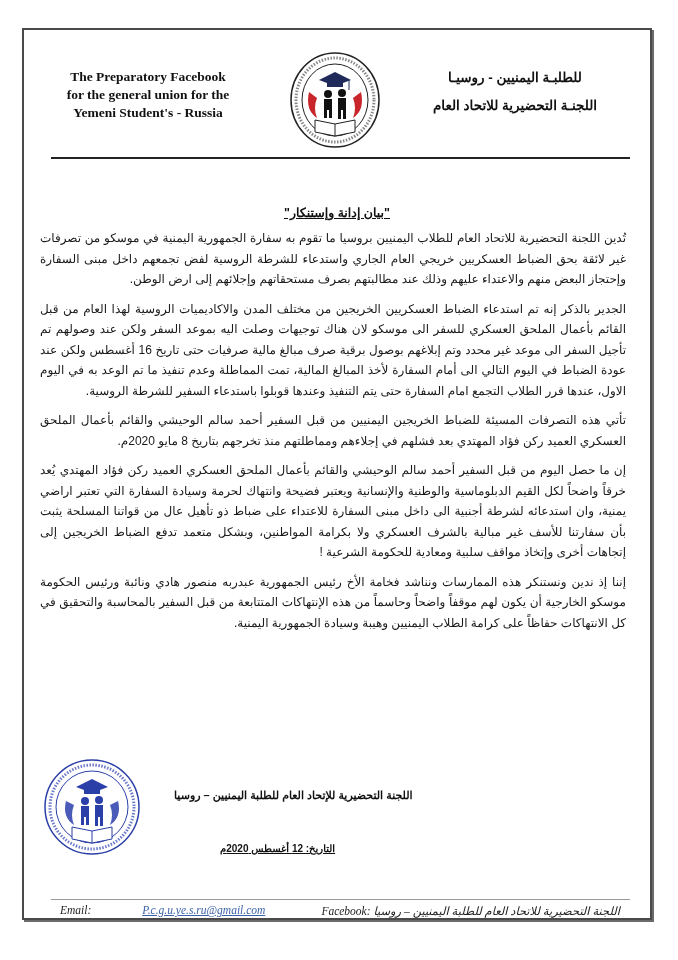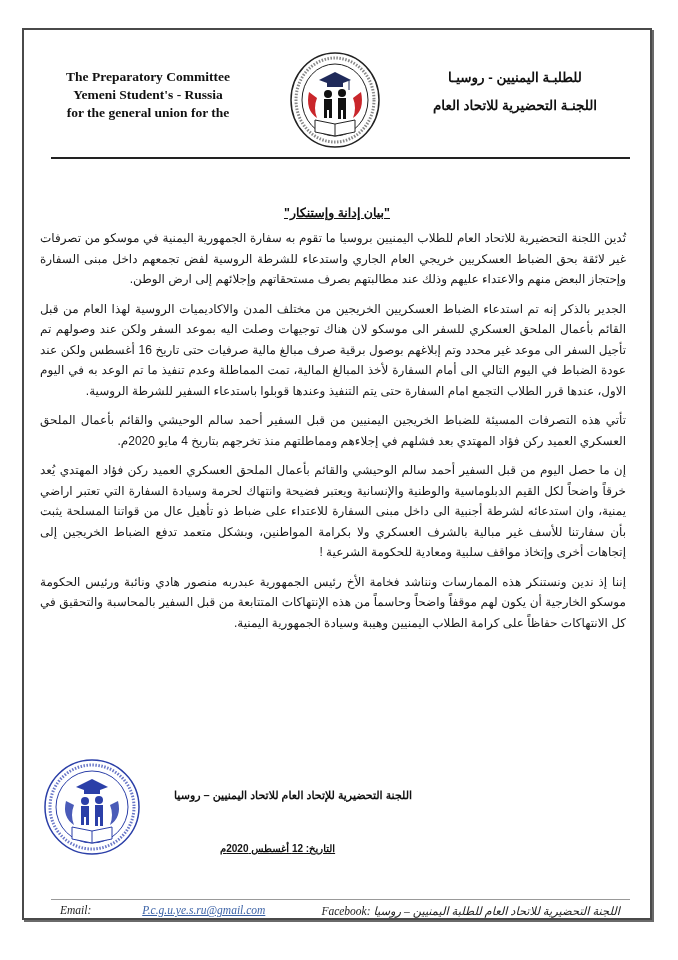--- a/index.html
+++ b/index.html
@@ -51,23 +51,23 @@
   .footer-fb { position: absolute; right: 0; top: 0; }
   .footer-fb .fb-ar { direction: rtl; unicode-bidi: embed; text-align: right; }
 </style>
 </head>
 <body>
 
 <div class="frame">
 
   <div class="header">
     <div class="header-en">
-      <div>The Preparatory Committee</div>
+      <div>The Preparatory Facebook</div>
+      <div>for the general union for the</div>
       <div>Yemeni Student's - Russia</div>
-      <div>for the general union for the</div>
     </div>
 
     <div class="logo-top">
       <svg viewBox="0 0 96 100" width="96" height="100">
         <ellipse cx="48" cy="50" rx="44" ry="47" fill="#fff" stroke="#222" stroke-width="1.5"></ellipse>
         <ellipse cx="48" cy="50" rx="33" ry="36" fill="none" stroke="#222" stroke-width="1"></ellipse>
         <ellipse cx="48" cy="50" rx="39" ry="42" fill="none" stroke="#888" stroke-width="3" stroke-dasharray="1.5 1.5"></ellipse>
         <path d="M22 42 Q18 60 30 68 Q26 58 30 48 Z" fill="#c9262b"></path>
         <path d="M74 42 Q78 60 66 68 Q70 58 66 48 Z" fill="#c9262b"></path>
         <path d="M32 30 L48 22 L64 30 L48 36 Z" fill="#1f2a5a"></path>
@@ -92,21 +92,21 @@
     </div>
 
     <div class="header-rule"></div>
   </div>
 
   <div class="title">"بيان إدانة وإستنكار"</div>
 
   <div class="body">
     <p>تُدين اللجنة التحضيرية للاتحاد العام للطلاب اليمنيين بروسيا ما تقوم به سفارة الجمهورية اليمنية في موسكو من تصرفات غير لائقة بحق الضباط العسكريين خريجي العام الجاري واستدعاء للشرطة الروسية لفض تجمعهم داخل مبنى السفارة وإحتجاز البعض منهم والاعتداء عليهم وذلك عند مطالبتهم بصرف مستحقاتهم وإجلائهم إلى ارض الوطن.</p>
     <p>الجدير بالذكر إنه تم استدعاء الضباط العسكريين الخريجين من مختلف المدن والاكاديميات الروسية لهذا العام من قبل القائم بأعمال الملحق العسكري للسفر الى موسكو لان هناك توجيهات وصلت اليه بموعد السفر ولكن عند وصولهم تم تأجيل السفر الى موعد غير محدد وتم إبلاغهم بوصول برقية صرف مبالغ مالية صرفيات حتى تاريخ 16 أغسطس ولكن عند عودة الضباط في اليوم التالي الى أمام السفارة لأخذ المبالغ المالية، تمت المماطلة وعدم تنفيذ ما تم الوعد به في اليوم الاول، عندها قرر الطلاب التجمع امام السفارة حتى يتم التنفيذ وعندها قوبلوا باستدعاء السفير للشرطة الروسية.</p>
-    <p>تأتي هذه التصرفات المسيئة للضباط الخريجين اليمنيين من قبل السفير أحمد سالم الوحيشي والقائم بأعمال الملحق العسكري العميد ركن فؤاد المهتدي بعد فشلهم في إجلاءهم ومماطلتهم منذ تخرجهم بتاريخ 4 مايو 2020م.</p>
+    <p>تأتي هذه التصرفات المسيئة للضباط الخريجين اليمنيين من قبل السفير أحمد سالم الوحيشي والقائم بأعمال الملحق العسكري العميد ركن فؤاد المهتدي بعد فشلهم في إجلاءهم ومماطلتهم منذ تخرجهم بتاريخ 8 مايو 2020م.</p>
     <p>إن ما حصل اليوم من قبل السفير أحمد سالم الوحيشي والقائم بأعمال الملحق العسكري العميد ركن فؤاد المهتدي يُعد خرقاً واضحاً لكل القيم الدبلوماسية والوطنية والإنسانية ويعتبر فضيحة وانتهاك لحرمة وسيادة السفارة التي تعتبر اراضي يمنية، وان استدعائه لشرطة أجنبية الى داخل مبنى السفارة للاعتداء على ضباط ذو تأهيل عال من قواتنا المسلحة يثبت بأن سفارتنا للأسف غير مبالية بالشرف العسكري ولا بكرامة المواطنين، وبشكل متعمد تدفع الضباط الخريجين إلى إتجاهات أخرى وإتخاذ مواقف سلبية ومعادية للحكومة الشرعية !</p>
     <p>إننا إذ ندين ونستنكر هذه الممارسات ونناشد فخامة الأخ رئيس الجمهورية عبدربه منصور هادي ونائبة ورئيس الحكومة موسكو الخارجية أن يكون لهم موقفاً واضحاً وحاسماً من هذه الإنتهاكات المتتابعة من قبل السفير بالمحاسبة والتحقيق في كل الانتهاكات حفاظاً على كرامة الطلاب اليمنيين وهيبة وسيادة الجمهورية اليمنية.</p>
   </div>
 
   <div class="sign-block">
     <div class="logo-bottom">
       <svg viewBox="0 0 100 100" width="100" height="100">
         <circle cx="50" cy="50" r="47" fill="#fff" stroke="#2b3fa8" stroke-width="1.5"></circle>
         <circle cx="50" cy="50" r="36" fill="none" stroke="#2b3fa8" stroke-width="1"></circle>
         <circle cx="50" cy="50" r="42" fill="none" stroke="#6a78c8" stroke-width="3" stroke-dasharray="1.5 1.5"></circle>
@@ -119,21 +119,21 @@
         <rect x="39" y="60" width="3" height="8" fill="#2b3fa8"></rect>
         <rect x="44" y="60" width="3" height="8" fill="#2b3fa8"></rect>
         <circle cx="57" cy="43" r="4" fill="#2b3fa8"></circle>
         <rect x="53" y="48" width="8" height="12" fill="#2b3fa8"></rect>
         <rect x="53" y="60" width="3" height="9" fill="#2b3fa8"></rect>
         <rect x="58" y="60" width="3" height="9" fill="#2b3fa8"></rect>
         <path d="M30 70 L50 74 L70 70 L70 82 L50 86 L30 82 Z" fill="#fff" stroke="#2b3fa8" stroke-width="1"></path>
         <line x1="50" y1="74" x2="50" y2="86" stroke="#2b3fa8" stroke-width="1"></line>
       </svg>
     </div>
-    <div class="sign-org">اللجنة التحضيرية للإتحاد العام للاتحاد اليمنيين – روسيا</div>
+    <div class="sign-org">اللجنة التحضيرية للإتحاد العام للطلبة اليمنيين – روسيا</div>
     <div class="sign-date">التاريخ: 12 أغسطس 2020م</div>
   </div>
 
   <div class="footer-rule"></div>
 
   <div class="footer">
     <div class="footer-email">
       <span>Email: </span><a>P.c.g.u.ye.s.ru@gmail.com</a>
     </div>
     <div class="footer-fb">

